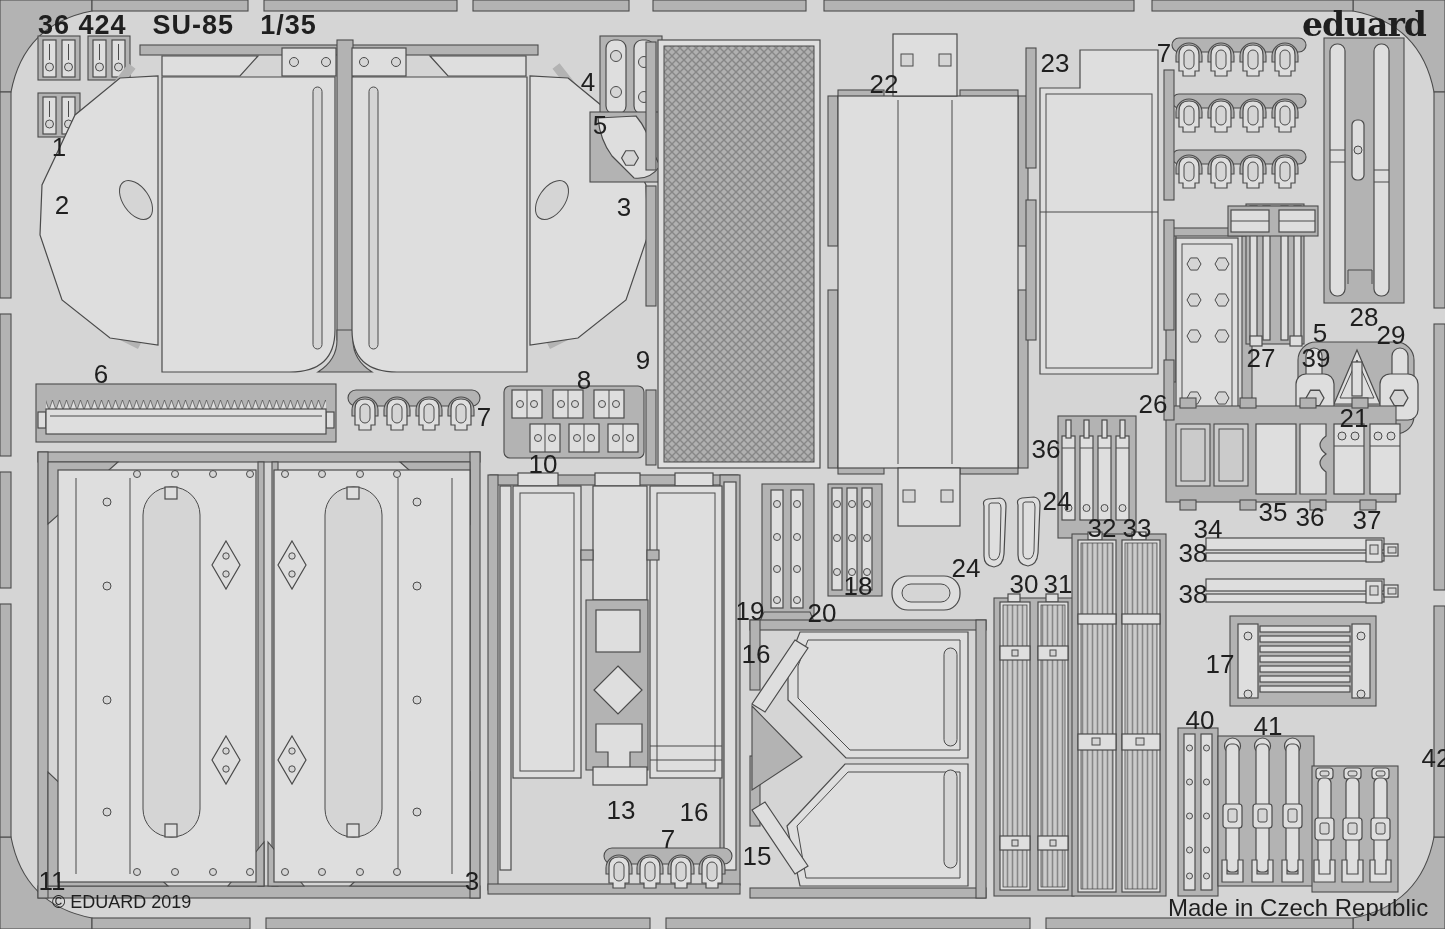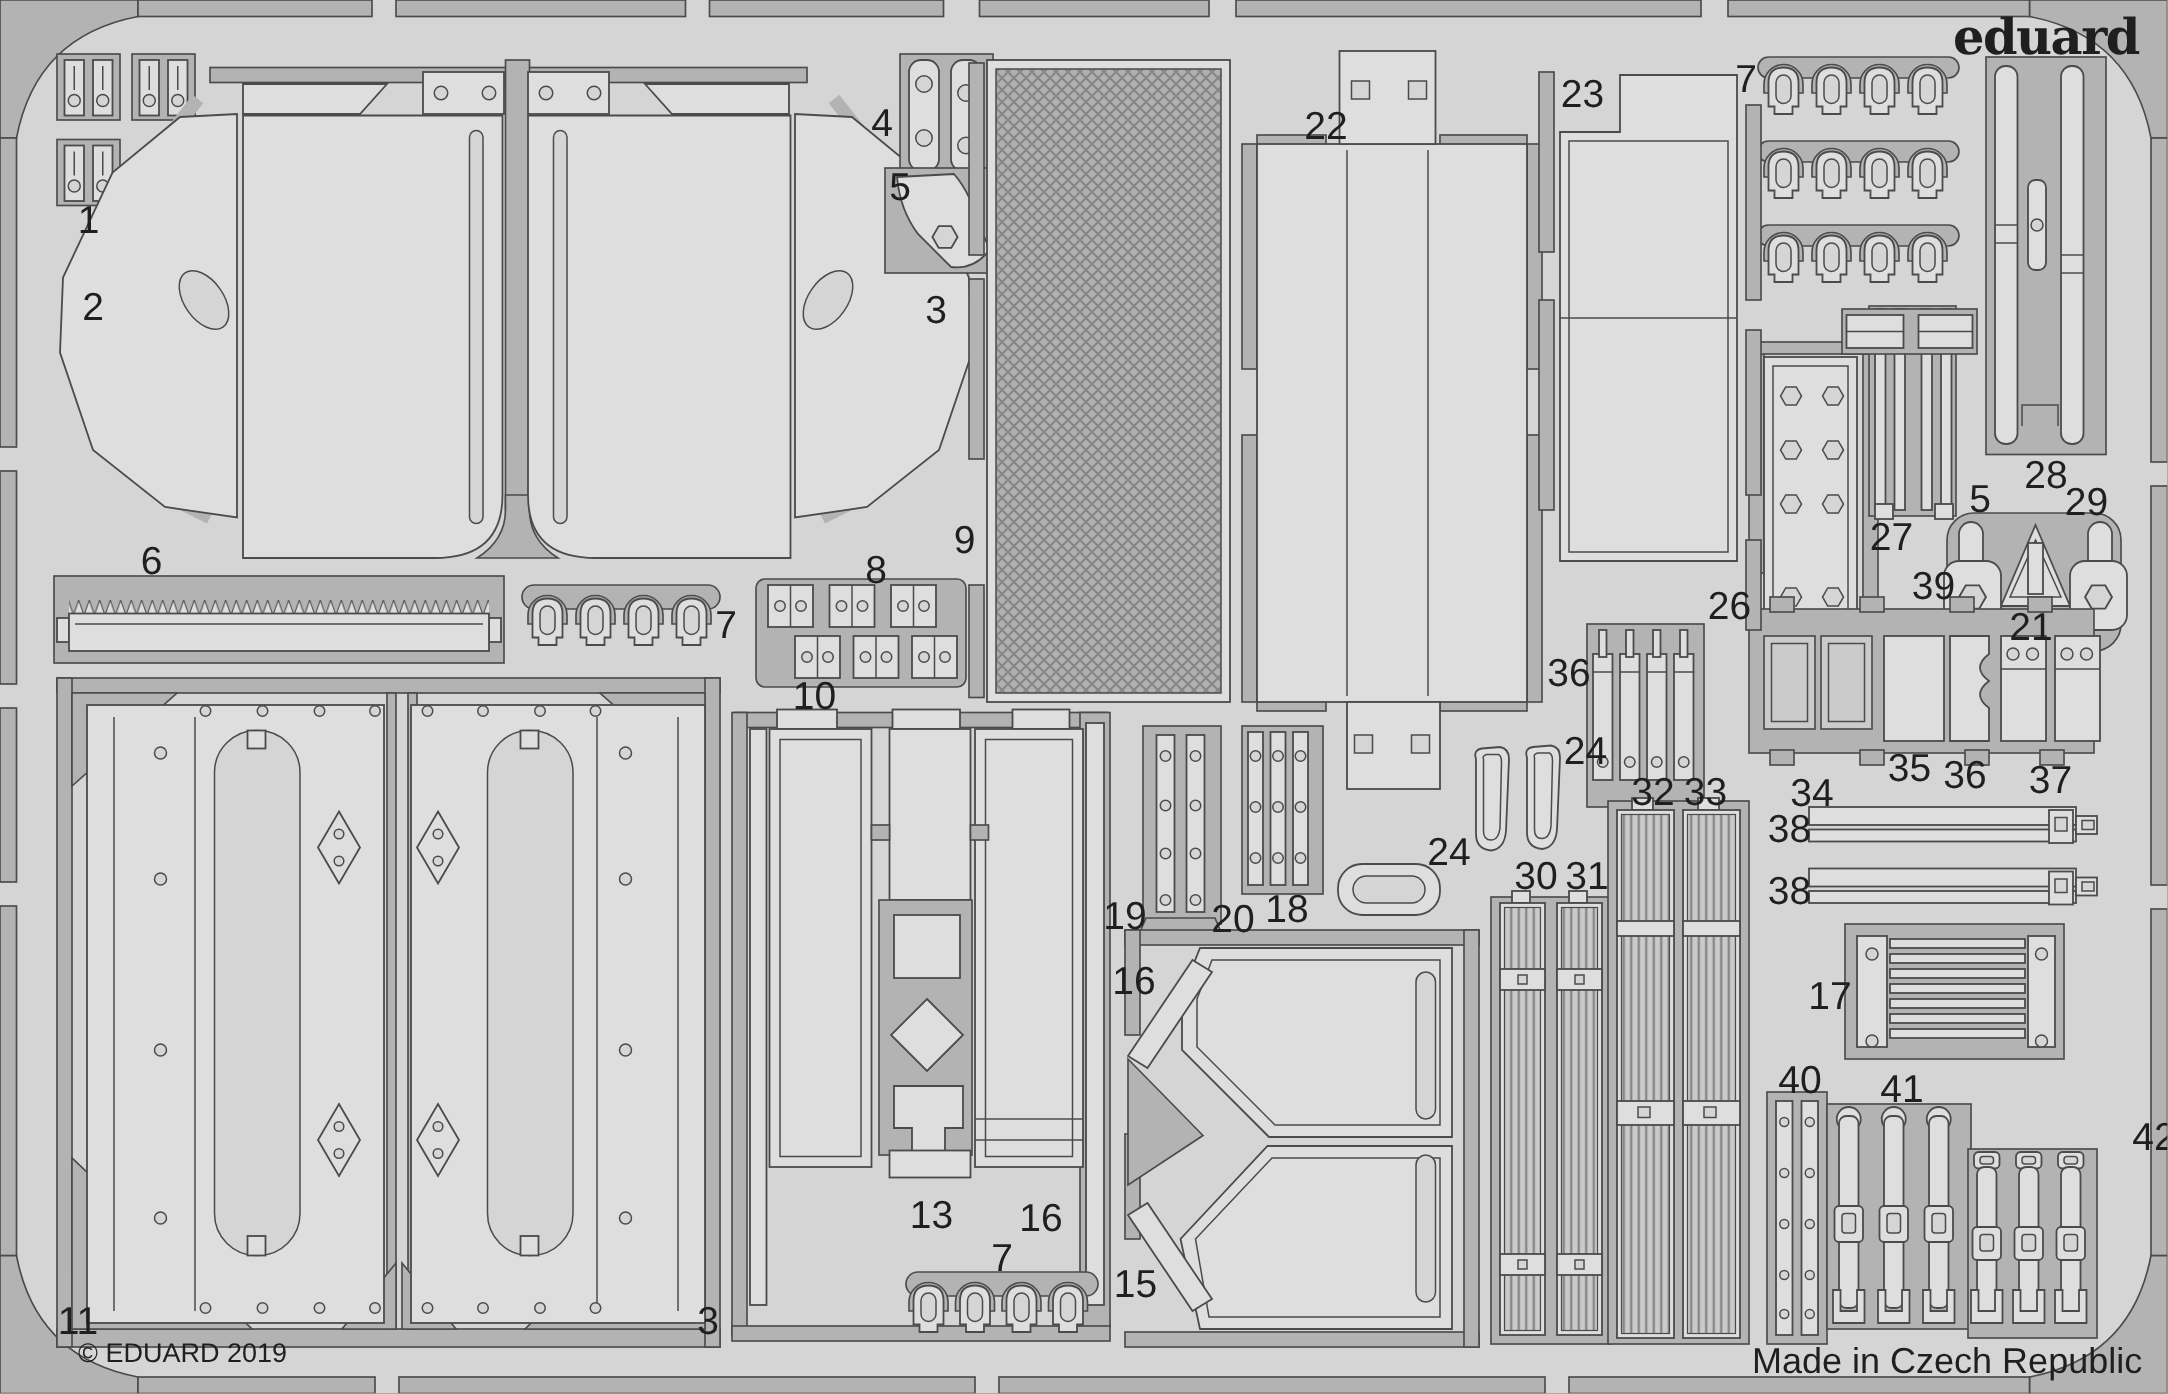--- a/index.html
+++ b/index.html
@@ -624,21 +624,21 @@
       <span class="plabel" style="left: 584px; top: 380px;">8</span>
       <span class="plabel" style="left: 643px; top: 360px;">9</span>
       <span class="plabel" style="left: 543px; top: 464px;">10</span>
       <span class="plabel" style="left: 52px; top: 881px;">11</span>
       <span class="plabel" style="left: 472px; top: 881px;">3</span>
       <span class="plabel" style="left: 621px; top: 810px;">13</span>
       <span class="plabel" style="left: 694px; top: 812px;">16</span>
       <span class="plabel" style="left: 757px; top: 856px;">15</span>
       <span class="plabel" style="left: 756px; top: 654px;">16</span>
       <span class="plabel" style="left: 1220px; top: 664px;">17</span>
-      <span class="plabel" style="left: 858px; top: 606px;">18</span>
+      <span class="plabel" style="left: 858px; top: 586px;">18</span>
       <span class="plabel" style="left: 750px; top: 611px;">19</span>
       <span class="plabel" style="left: 822px; top: 613px;">20</span>
       <span class="plabel" style="left: 1354px; top: 418px;">21</span>
       <span class="plabel" style="left: 884px; top: 84px;">22</span>
       <span class="plabel" style="left: 1055px; top: 63px;">23</span>
       <span class="plabel" style="left: 1057px; top: 501px;">24</span>
       <span class="plabel" style="left: 966px; top: 568px;">24</span>
       <span class="plabel" style="left: 1046px; top: 449px;">36</span>
       <span class="plabel" style="left: 1153px; top: 404px;">26</span>
       <span class="plabel" style="left: 1261px; top: 358px;">27</span>
@@ -647,24 +647,27 @@
       <span class="plabel" style="left: 1024px; top: 584px;">30</span>
       <span class="plabel" style="left: 1058px; top: 584px;">31</span>
       <span class="plabel" style="left: 1102px; top: 528px;">32</span>
       <span class="plabel" style="left: 1137px; top: 528px;">33</span>
       <span class="plabel" style="left: 1208px; top: 513px; margin-top: 16px;">34</span>
       <span class="plabel" style="left: 1273px; top: 512px;">35</span>
       <span class="plabel" style="left: 1310px; top: 517px;">36</span>
       <span class="plabel" style="left: 1367px; top: 520px;">37</span>
       <span class="plabel" style="left: 1193px; top: 553px;">38</span>
       <span class="plabel" style="left: 1193px; top: 594px;">38</span>
-      <span class="plabel" style="left: 1289px; top: 358px; margin-top: 33px;">39</span>
+      <span class="plabel" style="left: 1316px; top: 358px;">39</span>
       <span class="plabel" style="left: 1320px; top: 333px;">5</span>
       <span class="plabel" style="left: 1200px; top: 720px;">40</span>
       <span class="plabel" style="left: 1268px; top: 726px;">41</span>
       <span class="plabel" style="left: 1436px; top: 758px;">42</span>
     </div>
 
+<div class="txt title">
+  <span>36 424</span><span>SU-85</span><span>1/35</span>
+</div>
 <div class="txt brand">eduard</div>
 <div class="txt copyright">© EDUARD 2019</div>
 <div class="txt origin">Made in Czech Republic</div>
 
 </div>
 
 </body></html>

